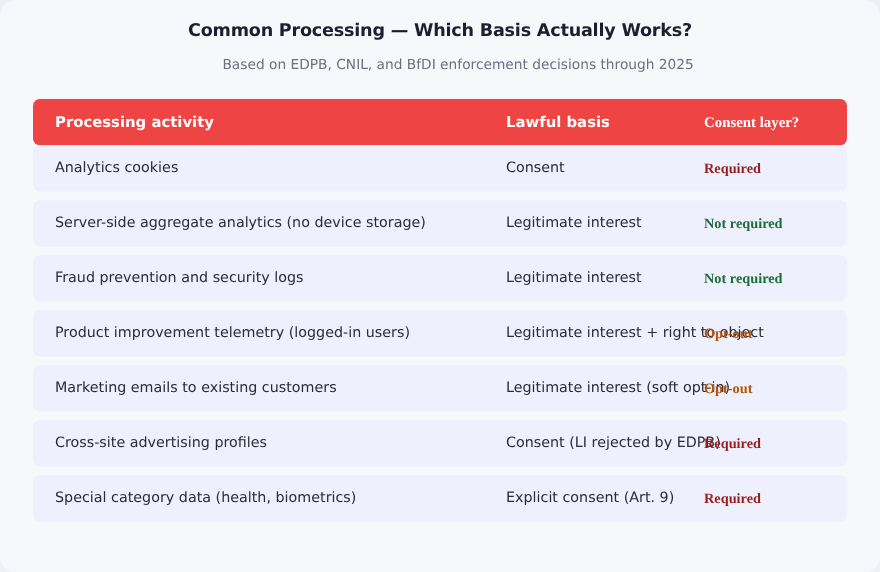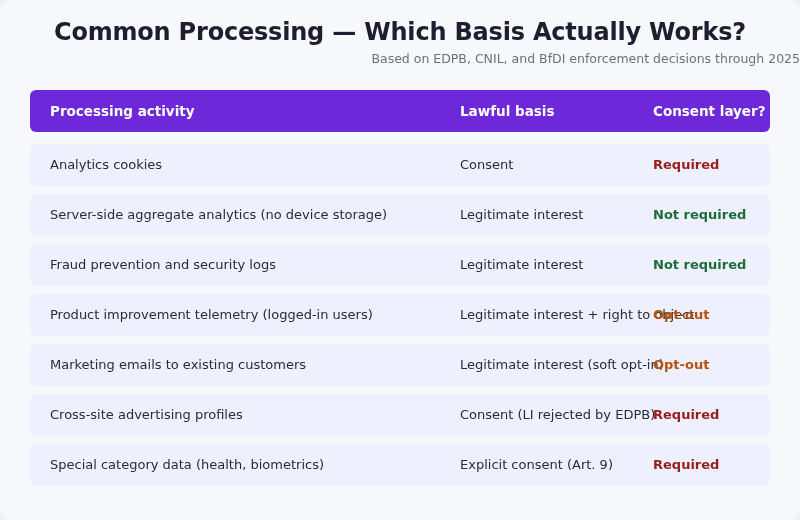--- a/index.html
+++ b/index.html
@@ -17,46 +17,46 @@
       height: 520px;
       background: #f7f8fc;
       border-radius: 14px;
       font-family: "DejaVu Sans", sans-serif;
     }
     .title {
       position: absolute;
       left: 0; right: 0;
       top: 18px;
       text-align: center;
-      font-size: 24px;
+      font-size: 16px;
       font-weight: bold;
       color: #1e1e2e;
       letter-spacing: -0.2px;
     }
     .subtitle {
       position: absolute;
       left: 0; right: 0;
       top: 51px;
-      text-align: right;
+      text-align: center;
       font-size: 12.5px;
       color: #6b6f80;
       padding-left: 33px;
     }
     .table {
       position: absolute;
       left: 30px;
       top: 90px;
       width: 740px;
     }
     .header-row {
       position: relative;
       height: 42px;
-      background: #6d28d9;
+      background: #ef4444;
       border-radius: 6px;
-      margin-bottom: 12px;
+      margin-bottom: 0;
     }
     .row {
       position: relative;
       height: 42px;
       background: #eef0fd;
       border-radius: 6px;
       margin-bottom: 8px;
     }
     .cell {
       position: absolute;
@@ -67,21 +67,21 @@
       font-size: 13px;
       color: #2a2b36;
     }
     .header-row .cell {
       color: #ffffff;
       font-weight: bold;
       font-size: 13.5px;
     }
     .c1 { left: 20px; }
     .c2 { left: 430px; }
-    .c3 { left: 623px; }
+    .c3 { left: 610px; font-family: Liberation Serif, serif; }
     .status { font-weight: bold; }
   </style>
 </head>
 <body>
 
 <div class="page">
   <div class="title">Common Processing — Which Basis Actually Works?</div>
   <div class="subtitle">Based on EDPB, CNIL, and BfDI enforcement decisions through 2025</div>
 
   <div class="table">

